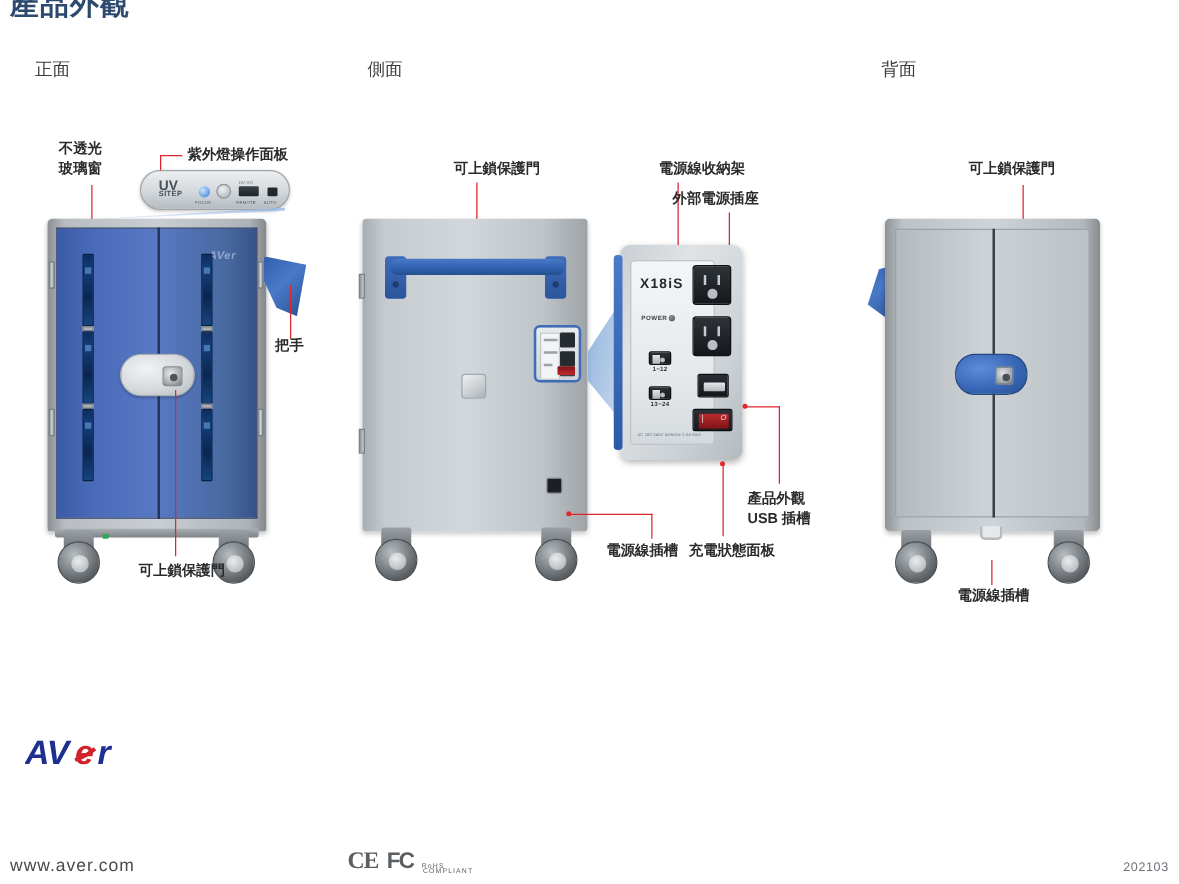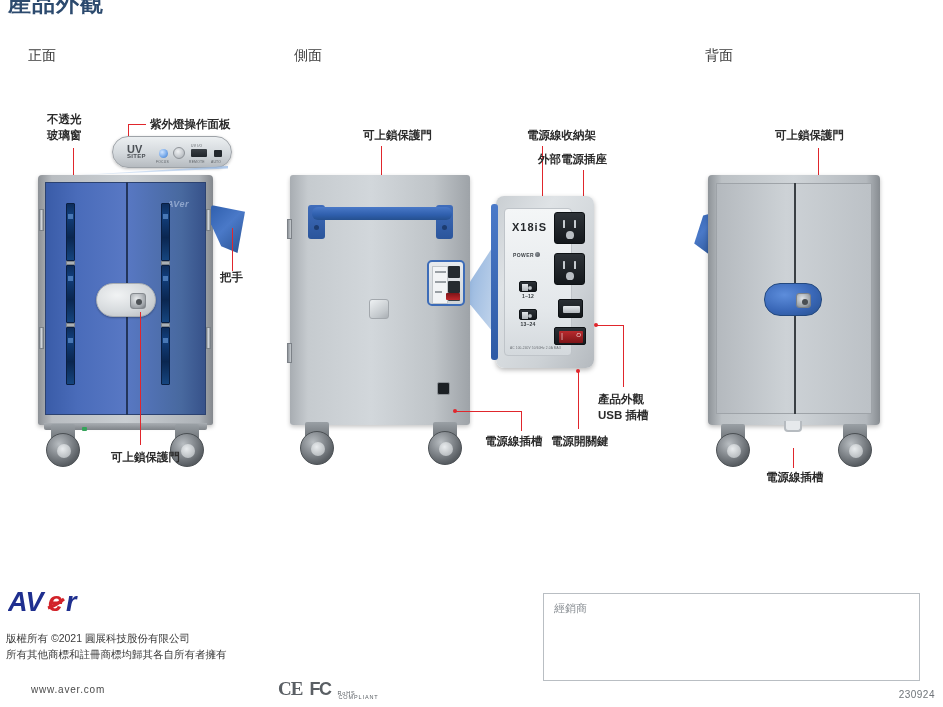--- a/index.html
+++ b/index.html
@@ -270,23 +270,23 @@
     clip-path: polygon(100% 0, 100% 58%, 66% 100%, 14% 74%, 44% 10%);
     border-radius: 3px;
   }
   .safety-hook {
     position: absolute; left: 76px; top: 246px; width: 18px; height: 11px;
     border: 2px solid #b6bbc0; border-top: none; border-radius: 0 0 4px 4px;
     background: #e6e9ec;
   }
 
   
-  .aver-logo { position: absolute; left: 8px; top: 588px; width: 100px; height: 30px; }
+  .aver-logo { position: absolute; left: 20px; top: 588px; width: 100px; height: 30px; }
   .copyright { position: absolute; left: 6px; top: 631px; font-size: 10.5px; color: #3a3a3a; line-height: 1.5; }
-  .site { position: absolute; left: 8px; top: 684px; font-size: 10px; color: #4a4a4a; letter-spacing: .8px; margin-left: 23px; }
+  .site { position: absolute; left: 8px; top: 684px; font-size: 14px; color: #4a4a4a; letter-spacing: .8px; }
   .certs { position: absolute; left: 278px; top: 678px; display: flex; align-items: baseline; gap: 7px; color: #5a5f64; }
   .cert-ce { font-size: 19px; font-weight: bold; letter-spacing: -1px; font-family: "Liberation Serif", serif; }
   .cert-fc { font-size: 18px; font-weight: bold; letter-spacing: -1.5px; }
   .cert-rohs { font-size: 15px; font-weight: bold; position: relative; }
   .cert-rohs span { position: absolute; left: 1px; top: 13px; font-size: 5.5px; letter-spacing: .9px; font-weight: normal; }
   .dealer-box {
     position: absolute; left: 543px; top: 593px; width: 377px; height: 88px;
     border: 1px solid #b9bec3; background: #fff;
   }
   .dealer-label { position: absolute; left: 10px; top: 7px; font-size: 11px; color: #8a8f94; }
@@ -478,21 +478,21 @@
 USB 插槽</div>
   <div class="leader h" style="left:596px; top:325px; width:28px;"></div>
   <div class="leader v" style="left:623px; top:325px; height:62px;"></div>
   <div class="dot" style="left:594px; top:323px;"></div>
 
   <div class="callout" style="left:485px; top:434px;">電源線插槽</div>
   <div class="leader h" style="left:455px; top:411px; width:67px;"></div>
   <div class="leader v" style="left:521px; top:411px; height:20px;"></div>
   <div class="dot" style="left:453px; top:409px;"></div>
 
-  <div class="callout" style="left:551px; top:434px;">電源開關鍵</div>
+  <div class="callout" style="left:551px; top:434px;">充電狀態面板</div>
   <div class="leader v" style="left:578px; top:371px; height:58px;"></div>
   <div class="dot" style="left:576px; top:369px;"></div>
 
   <div class="callout" style="left:775px; top:128px;">可上鎖保護門</div>
   <div class="leader v" style="left:818px; top:148px; height:142px;"></div>
   <div class="dot" style="left:816px; top:288px;"></div>
 
   <div class="rear-wrap">
     <div class="handle-rear"></div>
     <div class="rear-frame">
@@ -520,35 +520,28 @@
     <svg width="100" height="30" viewBox="0 0 100 30" xmlns="http://www.w3.org/2000/svg">
       <g font-family="Liberation Sans, sans-serif" font-weight="bold" font-style="italic" font-size="27">
         <text x="0" y="23" fill="#1f2f8f">AV</text>
         <text x="40" y="23" fill="#d2232a">e</text>
         <text x="58" y="23" fill="#1f2f8f">r</text>
       </g>
       <path d="M40 20 q9 -3 16 -9" stroke="#d2232a" stroke-width="3" fill="none"></path>
     </svg>
   </div>
 
-  <div class="copyright">
-    <div>版權所有 ©2021 圓展科技股份有限公司</div>
-    <div>所有其他商標和註冊商標均歸其各自所有者擁有</div>
-  </div>
 
   <div class="site">www.aver.com</div>
 
   <div class="certs">
     <div class="cert-ce">CE</div>
     <div class="cert-fc">FC</div>
     <div class="cert-rohs">
       <span style="position:static;">RoHS</span>
       <span>COMPLIANT</span>
     </div>
   </div>
 
-  <div class="dealer-box">
-    <div class="dealer-label">經銷商</div>
-  </div>
-
-  <div class="doc-code">230924</div>
+
+  <div class="doc-code">202103</div>
 
 </div>
 
 </body></html>

